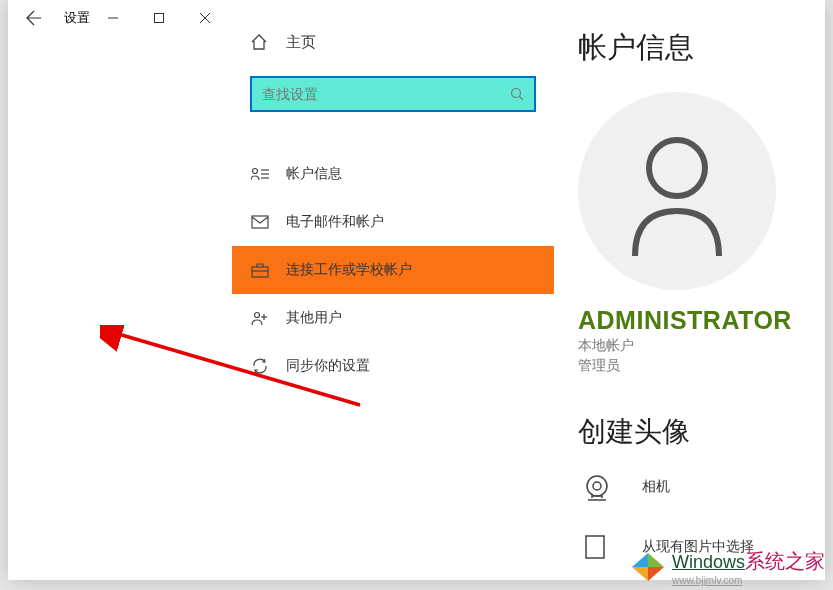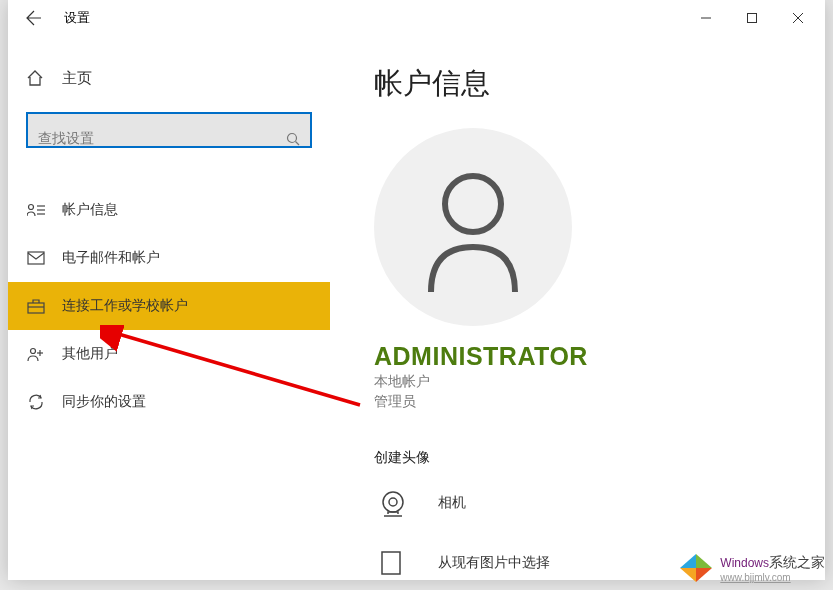--- a/index.html
+++ b/index.html
@@ -19,21 +19,21 @@
     
     .settings-window {
       position: absolute;
       left: 8px;
       top: 0;
       width: 817px;
       height: 580px;
       background: #fff;
       box-shadow: 0 0 20px rgba(0,0,0,0.2);
       display: flex;
-      flex-direction: column;
+      flex-direction: row;
     }
     
     .title-bar {
       height: 36px;
       display: flex;
       align-items: center;
       padding: 0 4px;
     }
     
     .back-btn {
@@ -62,21 +62,20 @@
       display: flex;
       align-items: center;
       justify-content: center;
       cursor: pointer;
     }
     
     .content-area {
       flex: 1;
       display: flex;
       overflow: hidden;
-      gap: 20px;
     }
     
     .sidebar {
       width: 322px;
       background: #fff;
       display: flex;
       flex-direction: column;
       padding-top: 20px;
     }
     
@@ -98,23 +97,23 @@
       margin-left: 16px;
       font-size: 15px;
       color: #333;
     }
     
     .search-box {
       margin: 12px 18px 18px 18px;
       height: 36px;
       border: 2px solid #006ec7;
       display: flex;
-      align-items: flex-end;
+      align-items: center;
       padding: 0 10px;
-      background: #e5e5e5;
+      background: #5eead4;
     }
     
     .search-input {
       flex: 1;
       border: none;
       outline: none;
       font-size: 14px;
       color: #666;
       background: transparent;
     }
@@ -135,21 +134,21 @@
     
     .nav-item {
       display: flex;
       align-items: center;
       height: 48px;
       padding-left: 18px;
       cursor: pointer;
     }
     
     .nav-item.selected {
-      background: #eab308;
+      background: #f97316;
     }
     
     .nav-item .icon {
       width: 20px;
       display: flex;
       align-items: center;
       justify-content: center;
     }
     
     .nav-item .label {
@@ -189,21 +188,21 @@
       letter-spacing: 0.5px;
     }
     
     .user-type, .user-role {
       font-size: 14px;
       color: #777;
       margin-top: 2px;
     }
     
     .sub-heading {
-      font-size: 14px;
+      font-size: 28px;
       font-weight: 400;
       color: #222;
       margin-top: 38px;
       margin-bottom: 20px;
     }
     
     .option-row {
       display: flex;
       align-items: center;
       margin-bottom: 28px;
@@ -240,23 +239,24 @@
       z-index: 200;
     }
     
     .wm-logo {
       width: 36px;
       height: 36px;
       margin-right: 6px;
     }
     
     .wm-text-main {
-      font-size: 12px;
-      color: #701a75;
+      font-size: 18px;
+      color: #14532d;
       font-weight: 500;
+      text-decoration: underline;
     }
     
     .wm-text-sub {
       font-size: 10px;
       color: #999;
       text-decoration: underline;
     }
   </style>
 </head>
 <body>
@@ -427,17 +427,17 @@
 
 <div class="watermark">
   <svg class="wm-logo" viewBox="0 0 36 36">
     <path d="M2 18 L18 4 L18 18 Z" fill="#2ba7e0"></path>
     <path d="M18 4 L34 18 L18 18 Z" fill="#7cba3a"></path>
     <path d="M2 18 L18 18 L18 32 Z" fill="#f5a623"></path>
     <path d="M18 18 L34 18 L18 32 Z" fill="#e85320"></path>
   </svg>
   <div>
     <div>
-      <span class="wm-text-main">Windows</span><span style="color:#404040;font-size:14px;">系统之家</span>
+      <span class="wm-text-main">Windows</span><span style="color:#be185d;font-size:20px;">系统之家</span>
     </div>
     <div class="wm-text-sub">www.bjjmlv.com</div>
   </div>
 </div>
 
 </body></html>

